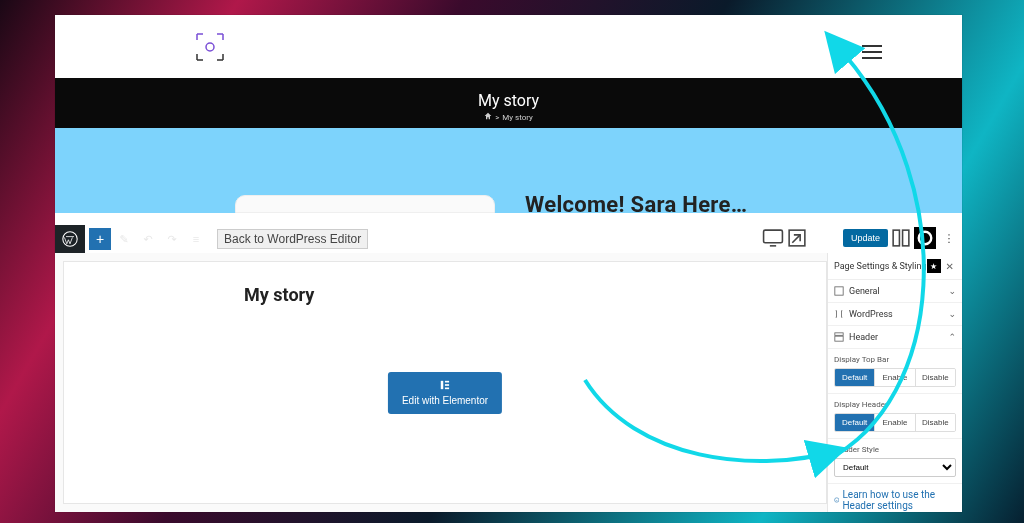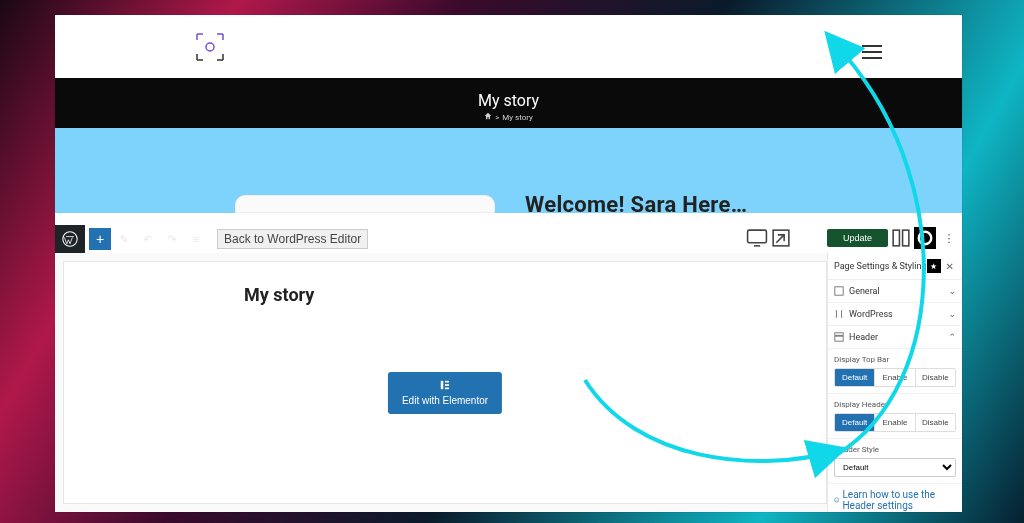--- a/index.html
+++ b/index.html
@@ -77,21 +77,21 @@
   border: 1px solid #ccc; border-radius: 0; cursor: pointer;
 }
 .editor-toolbar-right {
   position: absolute; right: 2px; top: 2px; display: flex; align-items: center; gap: 2px;
 }
 .tb-icon {
   width: 22px; height: 22px; display: flex; align-items: center; justify-content: center;
   color: #444; cursor: pointer; font-size: 11px;
 }
 .update-btn {
-  background: #14532d; color: #fff; border: none; font-size: 9px; padding: 4px 16px;
+  background: #0369a1; color: #fff; border: none; font-size: 9px; padding: 4px 8px;
   border-radius: 2px; cursor: pointer; margin-left: 33px;
 }
 .kb-icon { background: #000; color: #fff; }
 
 .editor-body {
   position: absolute; top: 28px; left: 0; right: 0; bottom: 0; background: #fafafa;
   display: flex;
 }
 .editor-main {
   flex: 1; background: #fff; margin: 8px 0 8px 8px; border: 1px solid #e6e6e6; position: relative;

